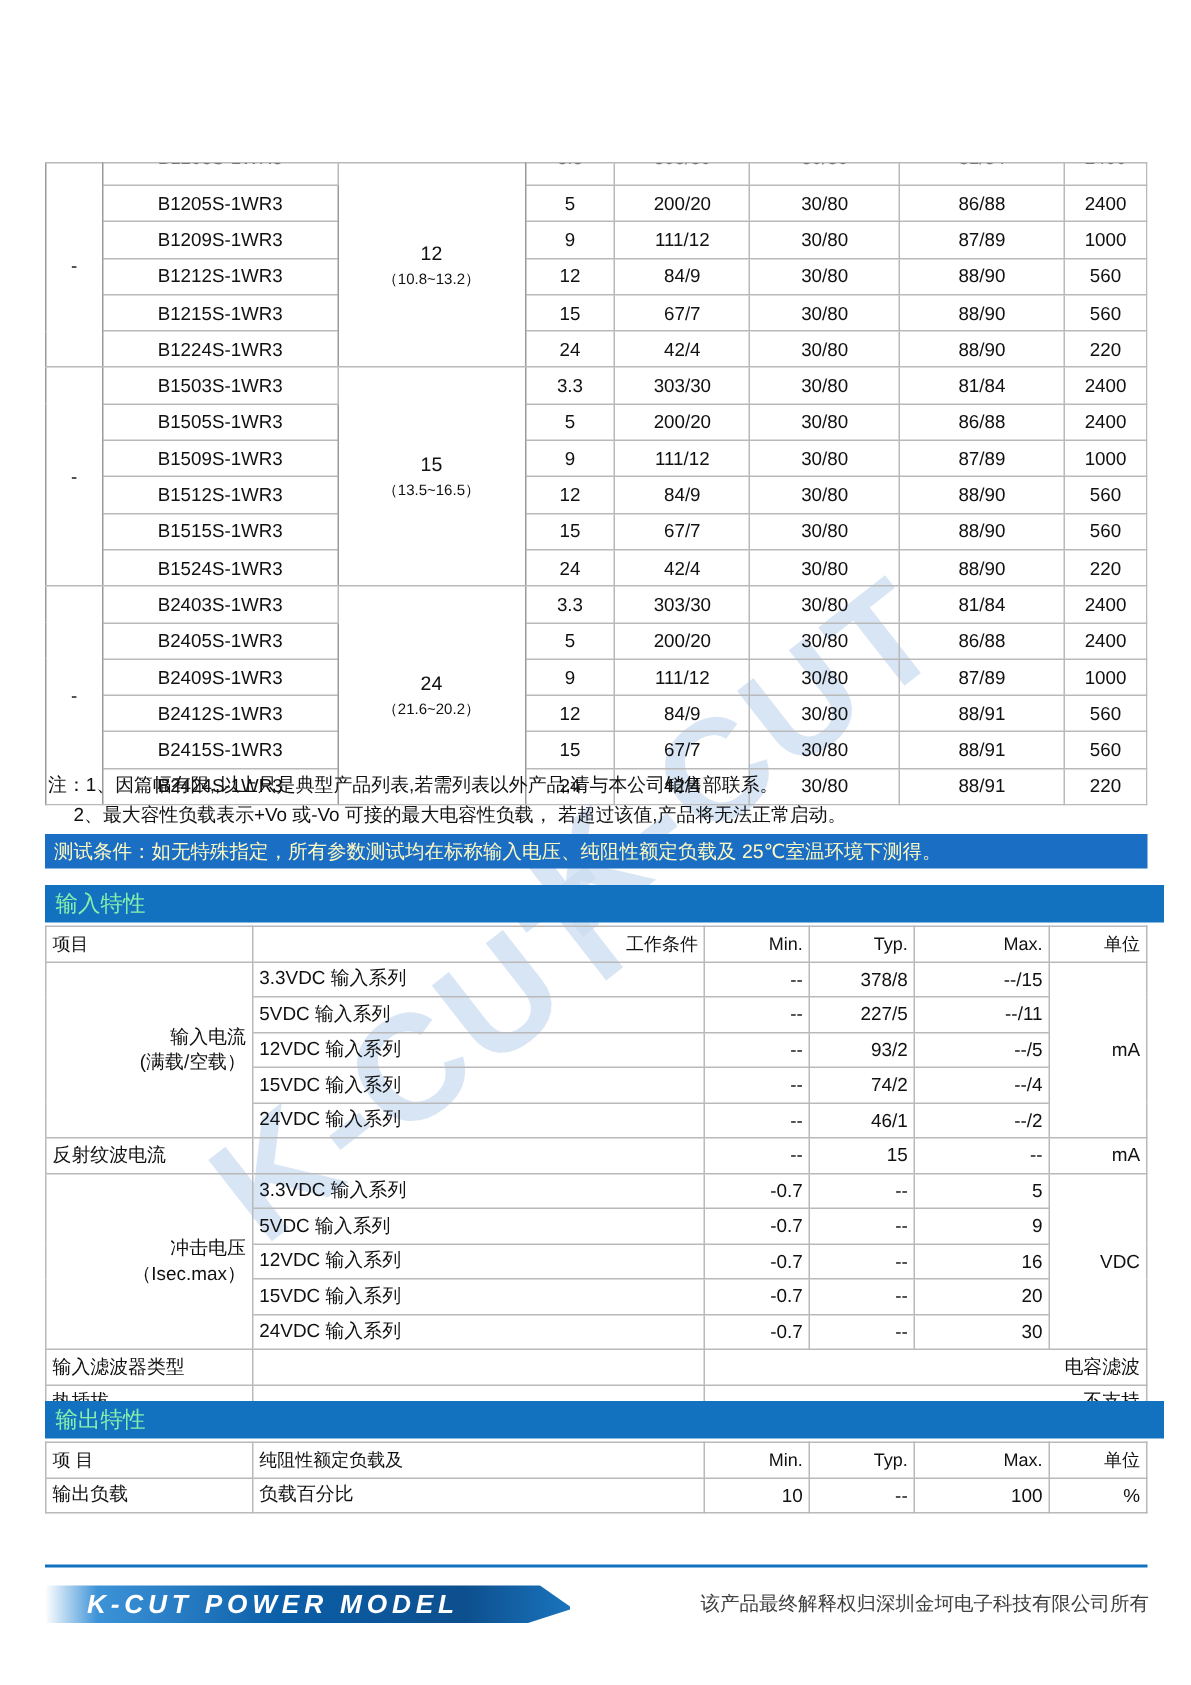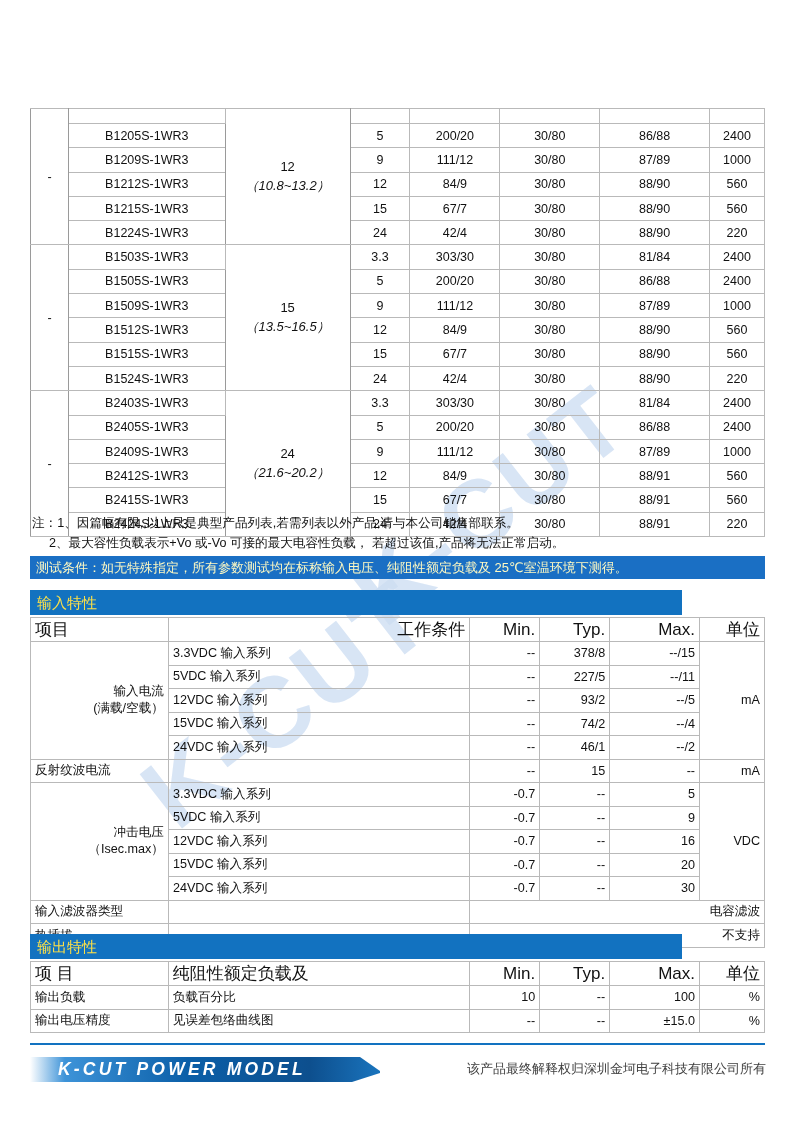--- a/index.html
+++ b/index.html
@@ -52,21 +52,21 @@
   .prod-table .grp { border-left: 1px solid #9a9a9a; border-right: 1px solid #9a9a9a; }
   .col-dash { width: 38px; }
   .col-model { width: 157px; }
   .col-vin  { width: 125px; }
   .col-vout { width: 60px; }
   .col-io   { width: 90px; }
   .col-rip  { width: 100px; }
   .col-eff  { width: 110px; }
   .col-cap  { width: 55px; }
   .vin-main { font-size: 13px; line-height: 1.45; }
-  .vin-sub  { font-size: 13px; font-style: italic; }
+  .vin-sub  { font-size: 10px; }
 
   
   .clip-row td { height: 12px; overflow: hidden; position: relative; }
   .clip-row td span { position: relative; top: -11px; display: block; }
 
   
   .notes {
     position: absolute; left: 32px; top: 513px; width: 730px;
     font-size: 12.6px; color: #111; line-height: 1.62;
     font-family: "Liberation Sans", sans-serif;
@@ -79,23 +79,23 @@
     background: #1a6fc4;
     color: #fef9c3;
     font-size: 13px;
     line-height: 23px;
     padding-left: 6px;
     white-space: nowrap;
   }
 
   
   .sect-head {
-    position: absolute; left: 30px; width: 652px; height: 25px;
+    position: absolute; left: 30px; width: 746px; height: 25px;
     background: #1272c0;
-    color: #fde047;
+    color: #86efac;
     font-size: 15px;
     font-weight: normal;
     line-height: 25px;
     padding-left: 7px;
   }
   #sect-input  { top: 590px; }
   #sect-output { top: 934px; }
 
   
   .spec-wrap { position: absolute; left: 30px; width: 735px; }
@@ -111,21 +111,21 @@
   }
   .spec-table td.c { text-align: right; }
   .spec-table td.l { text-align: left; }
   .sc-item { width: 138px; }
   .sc-cond { width: 302px; }
   .sc-min  { width: 70px; }
   .sc-typ  { width: 70px; }
   .sc-max  { width: 90px; }
   .sc-unit { width: 65px; }
   .two-line { font-size: 12.4px; line-height: 1.35; }
-  .hdr-row td { font-size: 17px; }
+  .hdr-row td { font-size: 12px; }
 
   
   .footer-rule {
     position: absolute; left: 30px; top: 1043px; width: 735px;
     height: 2px; background: #1272c0;
   }
   .logo {
     position: absolute; left: 30px; top: 1055px;
     width: 350px; height: 30px;
   }
@@ -489,28 +489,20 @@
               <td class="c">单位</td>
             </tr>
             <tr>
               <td class="l">输出负载</td>
               <td class="l">负载百分比</td>
               <td class="c">10</td>
               <td class="c">--</td>
               <td class="c">100</td>
               <td class="c">%</td>
             </tr>
-            <tr>
-              <td class="l">输出电压精度</td>
-              <td class="l">见误差包络曲线图</td>
-              <td class="c">--</td>
-              <td class="c">--</td>
-              <td class="c">±15.0</td>
-              <td class="c">%</td>
-            </tr>
           </tbody>
         </table>
     </div>
 
     <div class="footer-rule"></div>
     <div class="logo">
       <svg width="350" height="30" viewBox="0 0 350 30">
         <defs>
           <linearGradient id="lg" x1="0" y1="0" x2="1" y2="0">
             <stop offset="0%" stop-color="#ffffff"></stop>

